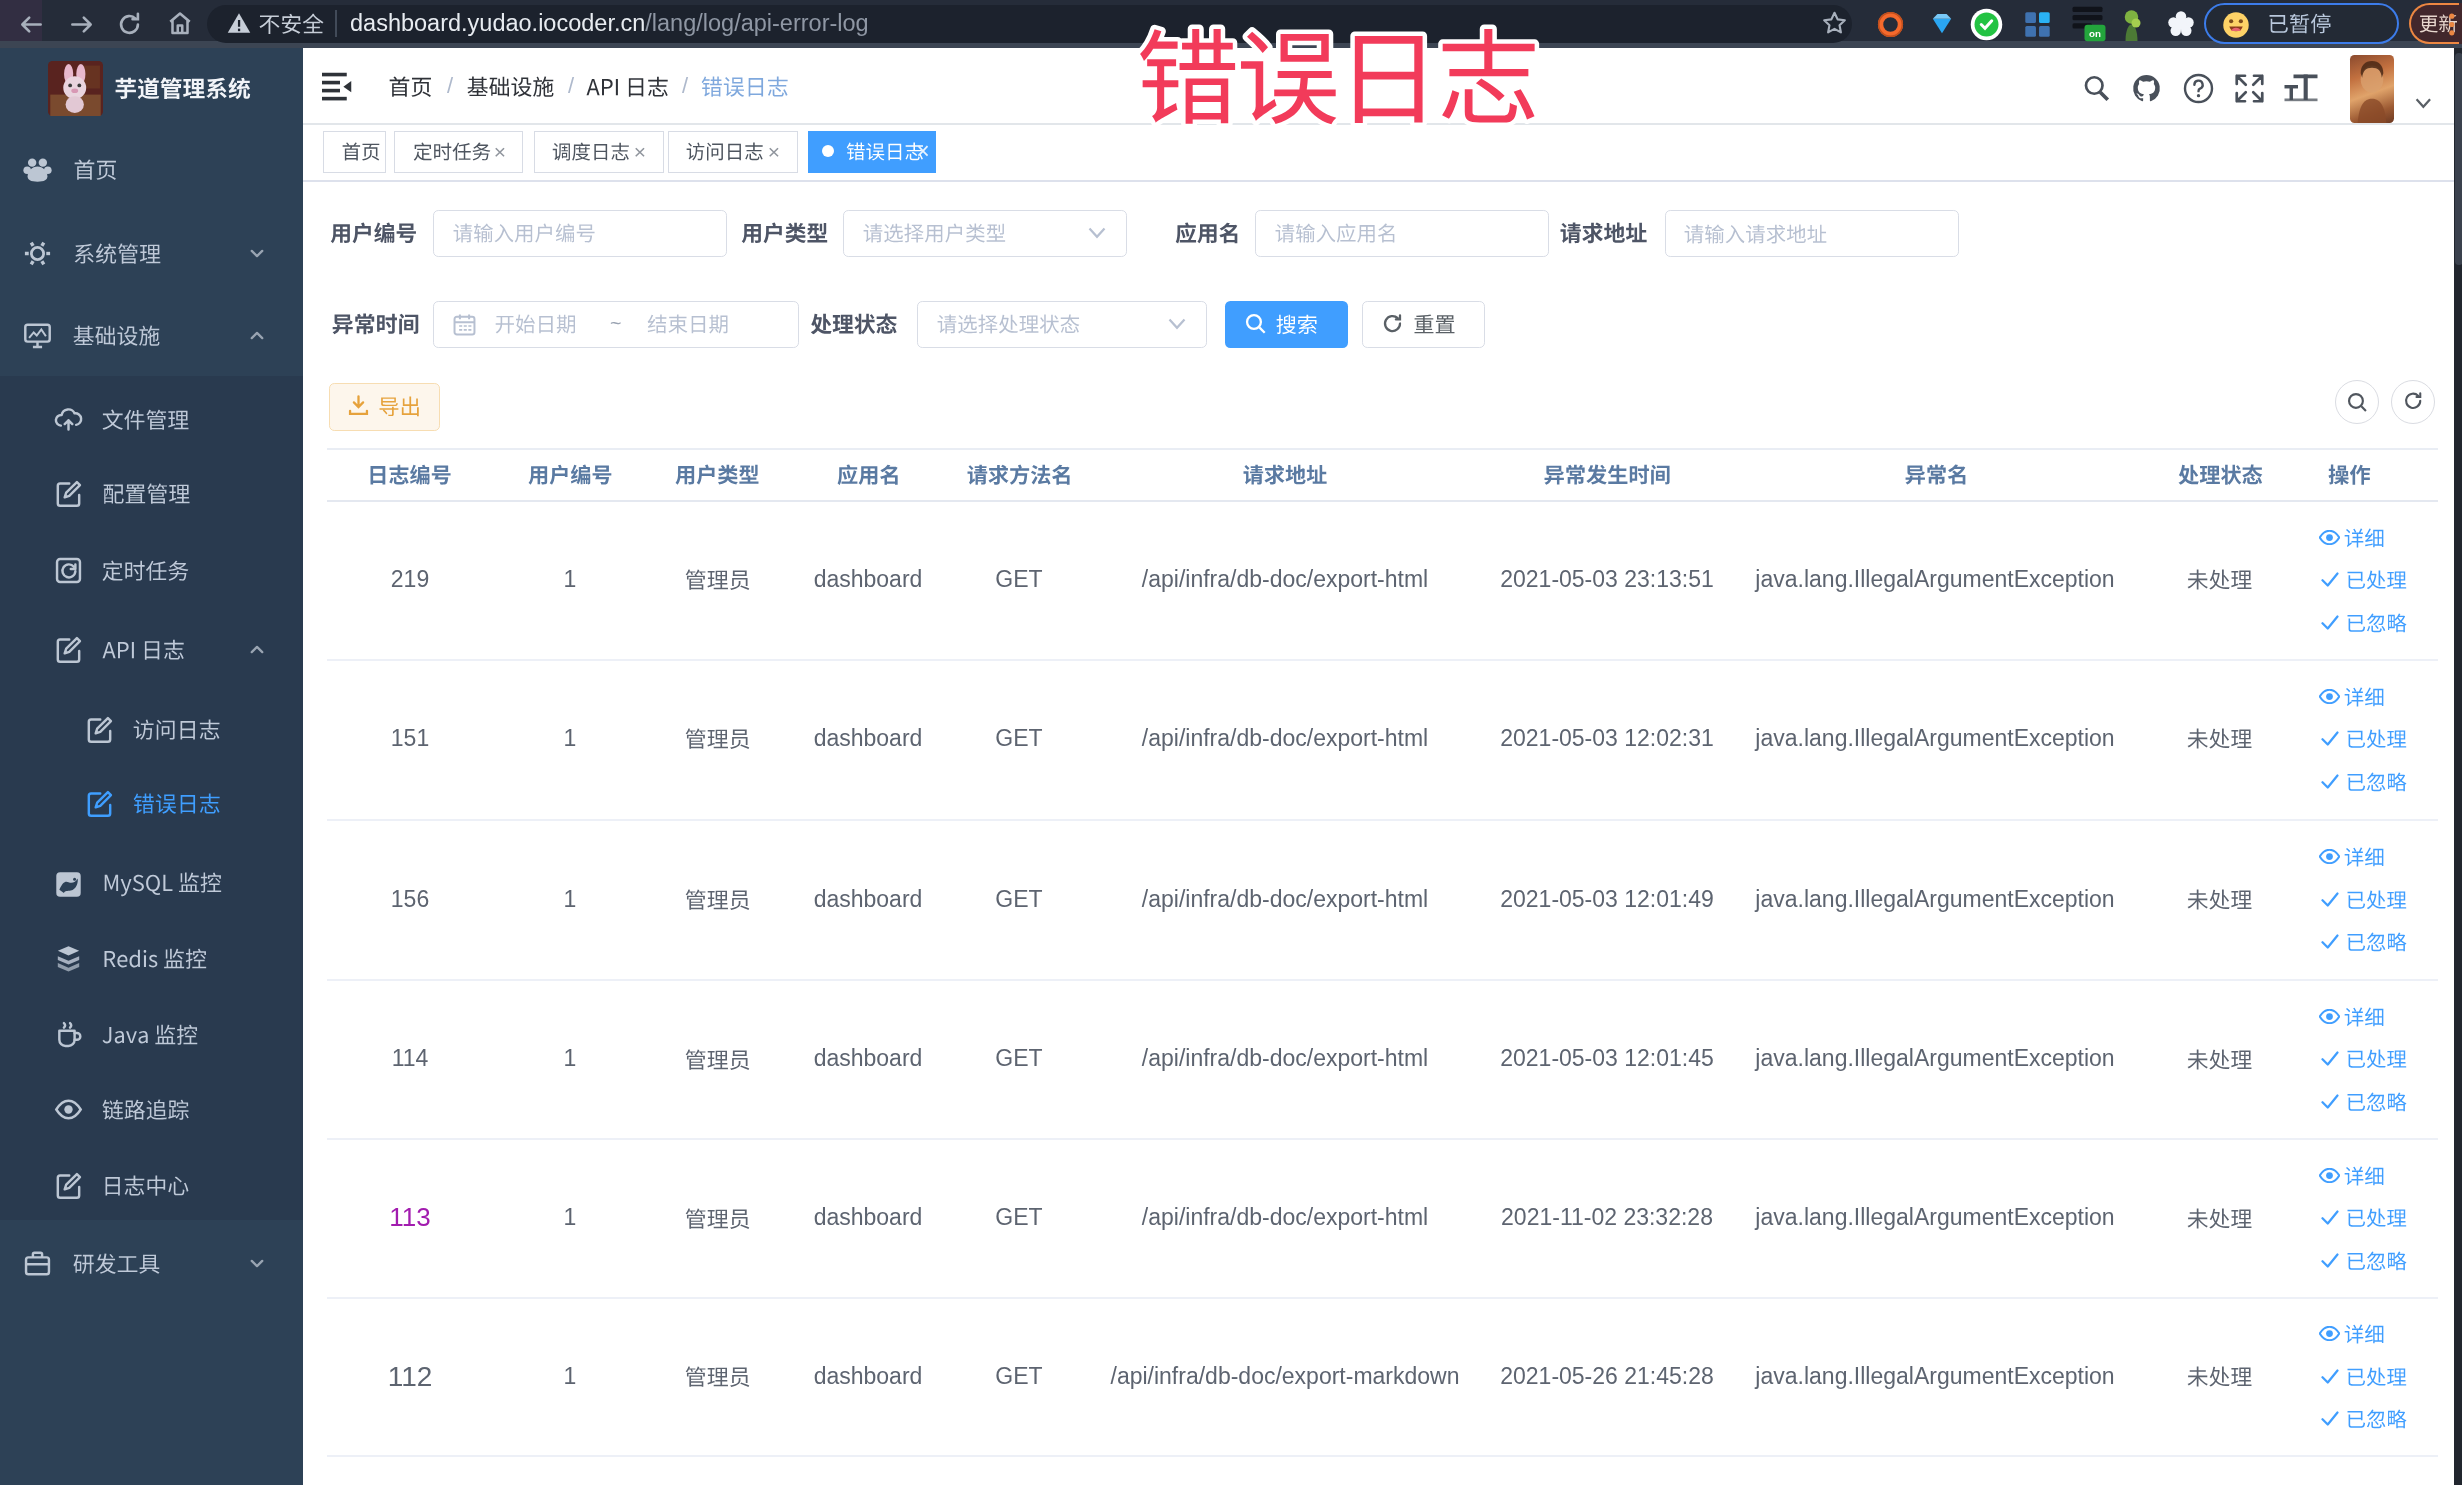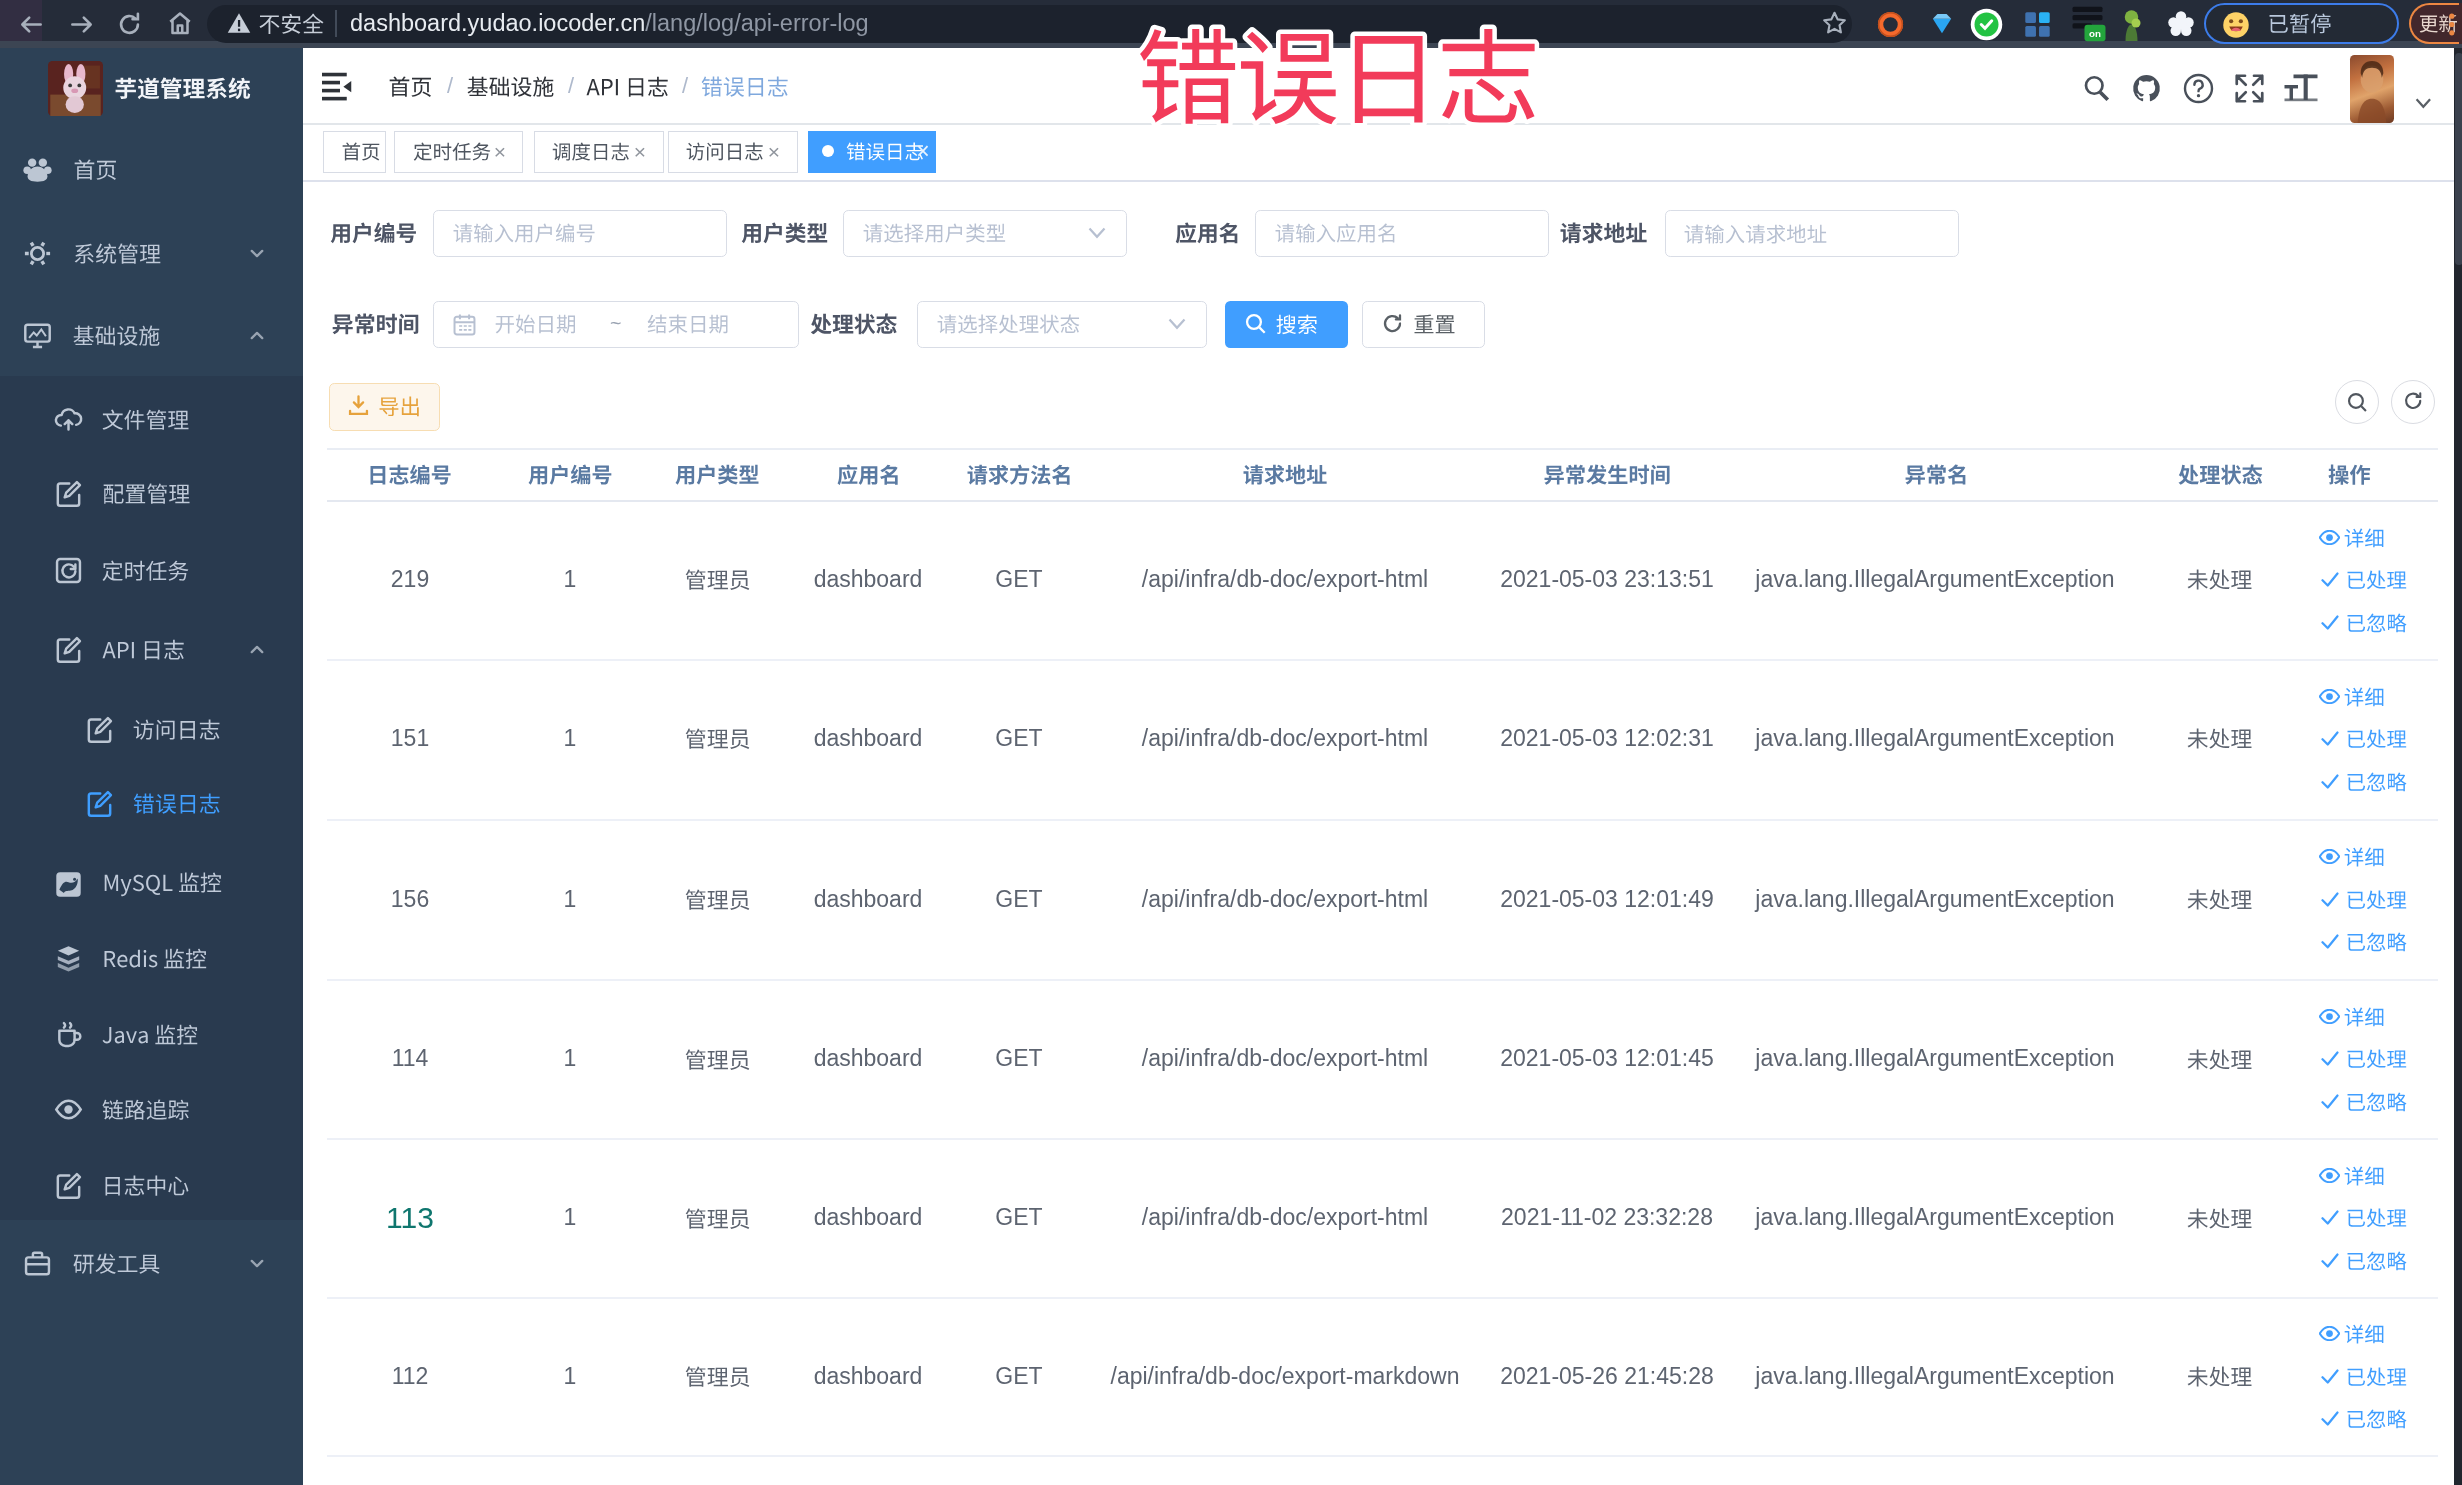--- a/index.html
+++ b/index.html
@@ -781,21 +781,21 @@
       </svg></div>
     <div style="position:absolute;left:2321px;top:1094px;width:18px;height:15px;"><svg width="18" height="15" viewBox="0 0 24 20">
         <path d="M2 11 L9 18 L22 2" fill="none" stroke="#409eff" stroke-width="3" stroke-linecap="round" stroke-linejoin="round"></path>
       </svg></div>
     <div style="position:absolute;left:2346px;top:1091px;width:62px;height:22px;"><svg width="62" height="22" viewBox="0 0 82 29">
         <g transform="translate(-0.5,24.8)">
           <path d="M2.5 -21V-19H20.2V-11.9H6V-16.3H3.9V-2.8C3.9 0.6 5.3 1.4 9.7 1.4C10.7 1.4 18.8 1.4 19.8 1.4C24.3 1.4 25.2 -0.1 25.7 -5C25.1 -5.2 24.2 -5.5 23.7 -5.9C23.3 -1.5 22.8 -0.6 19.9 -0.6C18 -0.6 11 -0.6 9.6 -0.6C6.6 -0.6 6 -1 6 -2.7V-9.9H20.2V-8.5H22.3V-21Z M34.1 -6.5V-1C34.1 1.2 34.9 1.8 38 1.8C38.6 1.8 43.5 1.8 44.2 1.8C46.8 1.8 47.4 0.9 47.7 -2.6C47.1 -2.7 46.3 -3 45.8 -3.3C45.7 -0.5 45.5 -0.1 44 -0.1C43 -0.1 38.9 -0.1 38.1 -0.1C36.4 -0.1 36.1 -0.2 36.1 -1V-6.5ZM47.4 -5.8C48.7 -3.9 50.1 -1.4 50.6 0.2L52.5 -0.4C52 -2.1 50.6 -4.5 49.2 -6.4ZM30.6 -6.4C30.1 -4.4 29.2 -1.8 28.1 -0.2L29.9 0.6C31 -1.1 31.8 -3.7 32.3 -5.8ZM38.6 -6.7C39.9 -5.4 41.4 -3.6 42.1 -2.3L43.8 -3.3C43.1 -4.5 41.6 -6.3 40.2 -7.6ZM35 -22.7C33.5 -19.6 31.1 -16.7 28.4 -14.8C28.9 -14.5 29.8 -13.9 30.1 -13.5C31.6 -14.7 33 -16.2 34.3 -17.9H37.9C36.2 -14.8 33.6 -12.2 30.6 -10.4C31.1 -10.1 31.8 -9.4 32.1 -9C35.3 -11.1 38.2 -14.2 40.1 -17.9H43.7C42.1 -14 39.6 -10.8 36.5 -8.7C36.9 -8.5 37.7 -7.7 38 -7.4C41.3 -9.8 44.1 -13.4 45.7 -17.9H48.6C48.2 -12.4 47.8 -10.2 47.2 -9.6C47 -9.3 46.7 -9.3 46.3 -9.3C45.8 -9.3 44.6 -9.3 43.3 -9.4C43.6 -8.9 43.8 -8.1 43.8 -7.5C45.1 -7.5 46.4 -7.5 47.1 -7.5C48 -7.6 48.5 -7.7 49 -8.3C49.8 -9.3 50.2 -11.9 50.7 -18.8C50.7 -19.1 50.8 -19.8 50.8 -19.8H35.6C36.1 -20.5 36.5 -21.3 36.9 -22.1Z M70.5 -22.8C69.3 -19.9 67.3 -17.1 65 -15.3V-21.1H56.1V-1.1H57.6V-3.5H65V-7.6C65.3 -7.3 65.6 -6.9 65.7 -6.6L67 -7.2V2H68.9V1.1H76.4V2H78.4V-7.3L79.3 -6.9C79.6 -7.4 80.2 -8.2 80.6 -8.6C78.2 -9.4 76 -10.8 74.2 -12.3C76.1 -14.3 77.7 -16.6 78.7 -19.2L77.4 -19.9L77.1 -19.8H71.2C71.6 -20.6 72 -21.4 72.4 -22.2ZM57.6 -19.3H59.8V-13.4H57.6ZM57.6 -5.3V-11.7H59.8V-5.3ZM63.4 -11.7V-5.3H61.2V-11.7ZM63.4 -13.4H61.2V-19.3H63.4ZM65 -8.3V-14.5C65.4 -14.2 65.8 -13.8 66 -13.5C67 -14.3 67.9 -15.1 68.7 -16.2C69.4 -14.9 70.4 -13.6 71.5 -12.4C69.5 -10.6 67.2 -9.2 65 -8.3ZM68.9 -0.7V-5.9H76.4V-0.7ZM76.1 -18.1C75.2 -16.5 74.1 -15 72.8 -13.6C71.6 -15 70.6 -16.3 69.8 -17.7L70.1 -18.1ZM68.1 -7.7C69.8 -8.6 71.4 -9.7 72.9 -11C74.2 -9.8 75.8 -8.6 77.5 -7.7Z" fill="#409eff"></path>
         </g>
       </svg></div>
     <div style="position:absolute;left:327px;top:1297px;width:2111px;height:1.5px;background:#edf0f7;"></div>
-    <div style="position:absolute;left:410px;top:1204px;height:27px;line-height:27px;font-family:'Liberation Sans',sans-serif;font-size:30px;font-weight:400;color:#0f766e;transform:translateX(-50%);white-space:nowrap;">113</div>
+    <div style="position:absolute;left:410px;top:1204px;height:27px;line-height:27px;font-family:'Liberation Sans',sans-serif;font-size:26px;font-weight:400;color:#a21caf;transform:translateX(-50%);white-space:nowrap;">113</div>
     <div style="position:absolute;left:570px;top:1204px;height:27px;line-height:27px;font-family:'Liberation Sans',sans-serif;font-size:23px;font-weight:400;color:#5d6470;transform:translateX(-50%);white-space:nowrap;">1</div>
     <div style="position:absolute;left:684px;top:1207px;width:67px;height:23.5px;"><svg width="67" height="23.5" viewBox="0 0 88 31">
         <g transform="translate(0.8,26.5)">
           <path d="M6.1 -12.7V2.3H8.3V1.4H22.4V2.3H24.5V-4.9H8.3V-6.9H23V-12.7ZM22.4 -0.3H8.3V-3.2H22.4ZM12.8 -18.1C13.1 -17.5 13.4 -16.8 13.7 -16.2H2.9V-11.4H5V-14.5H24.3V-11.4H26.5V-16.2H15.9C15.6 -16.9 15.1 -17.8 14.7 -18.5ZM8.3 -11H20.9V-8.5H8.3ZM4.8 -24.5C4.1 -22 2.8 -19.5 1.2 -17.9C1.8 -17.6 2.7 -17.1 3.1 -16.8C4 -17.8 4.8 -19 5.5 -20.4H7.5C8.1 -19.3 8.8 -18 9 -17.2L10.9 -17.8C10.6 -18.5 10.2 -19.5 9.6 -20.4H14V-22H6.2C6.5 -22.7 6.8 -23.4 7 -24.1ZM17.1 -24.4C16.6 -22.3 15.6 -20.3 14.3 -18.9C14.8 -18.6 15.7 -18.2 16.1 -17.9C16.7 -18.6 17.3 -19.4 17.7 -20.4H19.8C20.7 -19.3 21.5 -17.9 21.9 -17.1L23.7 -17.9C23.3 -18.6 22.7 -19.5 22.1 -20.4H27.3V-22H18.5C18.8 -22.6 19 -23.3 19.2 -24Z M42.8 -15.7H47.2V-11.9H42.8ZM49.1 -15.7H53.6V-11.9H49.1ZM42.8 -21.1H47.2V-17.4H42.8ZM49.1 -21.1H53.6V-17.4H49.1ZM38.2 -0.6V1.4H57V-0.6H49.3V-4.6H56.1V-6.6H49.3V-10H55.7V-23H40.8V-10H47.1V-6.6H40.5V-4.6H47.1V-0.6ZM30 -2.9 30.6 -0.7C33.1 -1.5 36.5 -2.7 39.6 -3.7L39.2 -5.8L36 -4.8V-12H38.9V-14H36V-20.4H39.4V-22.4H30.3V-20.4H33.9V-14H30.6V-12H33.9V-4.1C32.5 -3.6 31.1 -3.2 30 -2.9Z M65.8 -21.2H79.3V-17.9H65.8ZM63.5 -23.1V-16H81.7V-23.1ZM71.2 -9.5V-6.8C71.2 -4.5 70.4 -1.4 59.9 0.6C60.4 1.1 61.1 1.9 61.3 2.4C72.2 0 73.5 -3.7 73.5 -6.8V-9.5ZM73.3 -1.9C76.9 -0.7 81.6 1.2 84 2.4L85.1 0.6C82.7 -0.6 77.9 -2.4 74.4 -3.5ZM62.5 -13.4V-2.7H64.7V-11.3H80.5V-2.9H82.8V-13.4Z" fill="#5d6470"></path>
         </g>
       </svg></div>
     <div style="position:absolute;left:868px;top:1204px;height:27px;line-height:27px;font-family:'Liberation Sans',sans-serif;font-size:23px;font-weight:400;color:#5d6470;transform:translateX(-50%);white-space:nowrap;">dashboard</div>
     <div style="position:absolute;left:1019px;top:1204px;height:27px;line-height:27px;font-family:'Liberation Sans',sans-serif;font-size:23px;font-weight:400;color:#5d6470;transform:translateX(-50%);white-space:nowrap;">GET</div>
     <div style="position:absolute;left:1285px;top:1204px;height:27px;line-height:27px;font-family:'Liberation Sans',sans-serif;font-size:23px;font-weight:400;color:#5d6470;transform:translateX(-50%);white-space:nowrap;">/api/infra/db-doc/export-html</div>
     <div style="position:absolute;left:1607px;top:1204px;height:27px;line-height:27px;font-family:'Liberation Sans',sans-serif;font-size:23px;font-weight:400;color:#5d6470;transform:translateX(-50%);white-space:nowrap;">2021-11-02 23:32:28</div>
@@ -824,21 +824,21 @@
       </svg></div>
     <div style="position:absolute;left:2321px;top:1253px;width:18px;height:15px;"><svg width="18" height="15" viewBox="0 0 24 20">
         <path d="M2 11 L9 18 L22 2" fill="none" stroke="#409eff" stroke-width="3" stroke-linecap="round" stroke-linejoin="round"></path>
       </svg></div>
     <div style="position:absolute;left:2346px;top:1250px;width:62px;height:22px;"><svg width="62" height="22" viewBox="0 0 82 29">
         <g transform="translate(-0.5,24.8)">
           <path d="M2.5 -21V-19H20.2V-11.9H6V-16.3H3.9V-2.8C3.9 0.6 5.3 1.4 9.7 1.4C10.7 1.4 18.8 1.4 19.8 1.4C24.3 1.4 25.2 -0.1 25.7 -5C25.1 -5.2 24.2 -5.5 23.7 -5.9C23.3 -1.5 22.8 -0.6 19.9 -0.6C18 -0.6 11 -0.6 9.6 -0.6C6.6 -0.6 6 -1 6 -2.7V-9.9H20.2V-8.5H22.3V-21Z M34.1 -6.5V-1C34.1 1.2 34.9 1.8 38 1.8C38.6 1.8 43.5 1.8 44.2 1.8C46.8 1.8 47.4 0.9 47.7 -2.6C47.1 -2.7 46.3 -3 45.8 -3.3C45.7 -0.5 45.5 -0.1 44 -0.1C43 -0.1 38.9 -0.1 38.1 -0.1C36.4 -0.1 36.1 -0.2 36.1 -1V-6.5ZM47.4 -5.8C48.7 -3.9 50.1 -1.4 50.6 0.2L52.5 -0.4C52 -2.1 50.6 -4.5 49.2 -6.4ZM30.6 -6.4C30.1 -4.4 29.2 -1.8 28.1 -0.2L29.9 0.6C31 -1.1 31.8 -3.7 32.3 -5.8ZM38.6 -6.7C39.9 -5.4 41.4 -3.6 42.1 -2.3L43.8 -3.3C43.1 -4.5 41.6 -6.3 40.2 -7.6ZM35 -22.7C33.5 -19.6 31.1 -16.7 28.4 -14.8C28.9 -14.5 29.8 -13.9 30.1 -13.5C31.6 -14.7 33 -16.2 34.3 -17.9H37.9C36.2 -14.8 33.6 -12.2 30.6 -10.4C31.1 -10.1 31.8 -9.4 32.1 -9C35.3 -11.1 38.2 -14.2 40.1 -17.9H43.7C42.1 -14 39.6 -10.8 36.5 -8.7C36.9 -8.5 37.7 -7.7 38 -7.4C41.3 -9.8 44.1 -13.4 45.7 -17.9H48.6C48.2 -12.4 47.8 -10.2 47.2 -9.6C47 -9.3 46.7 -9.3 46.3 -9.3C45.8 -9.3 44.6 -9.3 43.3 -9.4C43.6 -8.9 43.8 -8.1 43.8 -7.5C45.1 -7.5 46.4 -7.5 47.1 -7.5C48 -7.6 48.5 -7.7 49 -8.3C49.8 -9.3 50.2 -11.9 50.7 -18.8C50.7 -19.1 50.8 -19.8 50.8 -19.8H35.6C36.1 -20.5 36.5 -21.3 36.9 -22.1Z M70.5 -22.8C69.3 -19.9 67.3 -17.1 65 -15.3V-21.1H56.1V-1.1H57.6V-3.5H65V-7.6C65.3 -7.3 65.6 -6.9 65.7 -6.6L67 -7.2V2H68.9V1.1H76.4V2H78.4V-7.3L79.3 -6.9C79.6 -7.4 80.2 -8.2 80.6 -8.6C78.2 -9.4 76 -10.8 74.2 -12.3C76.1 -14.3 77.7 -16.6 78.7 -19.2L77.4 -19.9L77.1 -19.8H71.2C71.6 -20.6 72 -21.4 72.4 -22.2ZM57.6 -19.3H59.8V-13.4H57.6ZM57.6 -5.3V-11.7H59.8V-5.3ZM63.4 -11.7V-5.3H61.2V-11.7ZM63.4 -13.4H61.2V-19.3H63.4ZM65 -8.3V-14.5C65.4 -14.2 65.8 -13.8 66 -13.5C67 -14.3 67.9 -15.1 68.7 -16.2C69.4 -14.9 70.4 -13.6 71.5 -12.4C69.5 -10.6 67.2 -9.2 65 -8.3ZM68.9 -0.7V-5.9H76.4V-0.7ZM76.1 -18.1C75.2 -16.5 74.1 -15 72.8 -13.6C71.6 -15 70.6 -16.3 69.8 -17.7L70.1 -18.1ZM68.1 -7.7C69.8 -8.6 71.4 -9.7 72.9 -11C74.2 -9.8 75.8 -8.6 77.5 -7.7Z" fill="#409eff"></path>
         </g>
       </svg></div>
     <div style="position:absolute;left:327px;top:1455px;width:2111px;height:1.5px;background:#edf0f7;"></div>
-    <div style="position:absolute;left:410px;top:1363px;height:27px;line-height:27px;font-family:'Liberation Sans',sans-serif;font-size:23px;font-weight:400;color:#5d6470;transform:translateX(-50%);white-space:nowrap;">112</div>
+    <div style="position:absolute;left:410px;top:1363px;height:27px;line-height:27px;font-family:'Liberation Sans',sans-serif;font-size:28px;font-weight:400;color:#5d6470;transform:translateX(-50%);white-space:nowrap;">112</div>
     <div style="position:absolute;left:570px;top:1363px;height:27px;line-height:27px;font-family:'Liberation Sans',sans-serif;font-size:23px;font-weight:400;color:#5d6470;transform:translateX(-50%);white-space:nowrap;">1</div>
     <div style="position:absolute;left:684px;top:1365px;width:67px;height:23.5px;"><svg width="67" height="23.5" viewBox="0 0 88 31">
         <g transform="translate(0.8,26.5)">
           <path d="M6.1 -12.7V2.3H8.3V1.4H22.4V2.3H24.5V-4.9H8.3V-6.9H23V-12.7ZM22.4 -0.3H8.3V-3.2H22.4ZM12.8 -18.1C13.1 -17.5 13.4 -16.8 13.7 -16.2H2.9V-11.4H5V-14.5H24.3V-11.4H26.5V-16.2H15.9C15.6 -16.9 15.1 -17.8 14.7 -18.5ZM8.3 -11H20.9V-8.5H8.3ZM4.8 -24.5C4.1 -22 2.8 -19.5 1.2 -17.9C1.8 -17.6 2.7 -17.1 3.1 -16.8C4 -17.8 4.8 -19 5.5 -20.4H7.5C8.1 -19.3 8.8 -18 9 -17.2L10.9 -17.8C10.6 -18.5 10.2 -19.5 9.6 -20.4H14V-22H6.2C6.5 -22.7 6.8 -23.4 7 -24.1ZM17.1 -24.4C16.6 -22.3 15.6 -20.3 14.3 -18.9C14.8 -18.6 15.7 -18.2 16.1 -17.9C16.7 -18.6 17.3 -19.4 17.7 -20.4H19.8C20.7 -19.3 21.5 -17.9 21.9 -17.1L23.7 -17.9C23.3 -18.6 22.7 -19.5 22.1 -20.4H27.3V-22H18.5C18.8 -22.6 19 -23.3 19.2 -24Z M42.8 -15.7H47.2V-11.9H42.8ZM49.1 -15.7H53.6V-11.9H49.1ZM42.8 -21.1H47.2V-17.4H42.8ZM49.1 -21.1H53.6V-17.4H49.1ZM38.2 -0.6V1.4H57V-0.6H49.3V-4.6H56.1V-6.6H49.3V-10H55.7V-23H40.8V-10H47.1V-6.6H40.5V-4.6H47.1V-0.6ZM30 -2.9 30.6 -0.7C33.1 -1.5 36.5 -2.7 39.6 -3.7L39.2 -5.8L36 -4.8V-12H38.9V-14H36V-20.4H39.4V-22.4H30.3V-20.4H33.9V-14H30.6V-12H33.9V-4.1C32.5 -3.6 31.1 -3.2 30 -2.9Z M65.8 -21.2H79.3V-17.9H65.8ZM63.5 -23.1V-16H81.7V-23.1ZM71.2 -9.5V-6.8C71.2 -4.5 70.4 -1.4 59.9 0.6C60.4 1.1 61.1 1.9 61.3 2.4C72.2 0 73.5 -3.7 73.5 -6.8V-9.5ZM73.3 -1.9C76.9 -0.7 81.6 1.2 84 2.4L85.1 0.6C82.7 -0.6 77.9 -2.4 74.4 -3.5ZM62.5 -13.4V-2.7H64.7V-11.3H80.5V-2.9H82.8V-13.4Z" fill="#5d6470"></path>
         </g>
       </svg></div>
     <div style="position:absolute;left:868px;top:1363px;height:27px;line-height:27px;font-family:'Liberation Sans',sans-serif;font-size:23px;font-weight:400;color:#5d6470;transform:translateX(-50%);white-space:nowrap;">dashboard</div>
     <div style="position:absolute;left:1019px;top:1363px;height:27px;line-height:27px;font-family:'Liberation Sans',sans-serif;font-size:23px;font-weight:400;color:#5d6470;transform:translateX(-50%);white-space:nowrap;">GET</div>
     <div style="position:absolute;left:1285px;top:1363px;height:27px;line-height:27px;font-family:'Liberation Sans',sans-serif;font-size:23px;font-weight:400;color:#5d6470;transform:translateX(-50%);white-space:nowrap;">/api/infra/db-doc/export-markdown</div>
     <div style="position:absolute;left:1607px;top:1363px;height:27px;line-height:27px;font-family:'Liberation Sans',sans-serif;font-size:23px;font-weight:400;color:#5d6470;transform:translateX(-50%);white-space:nowrap;">2021-05-26 21:45:28</div>

